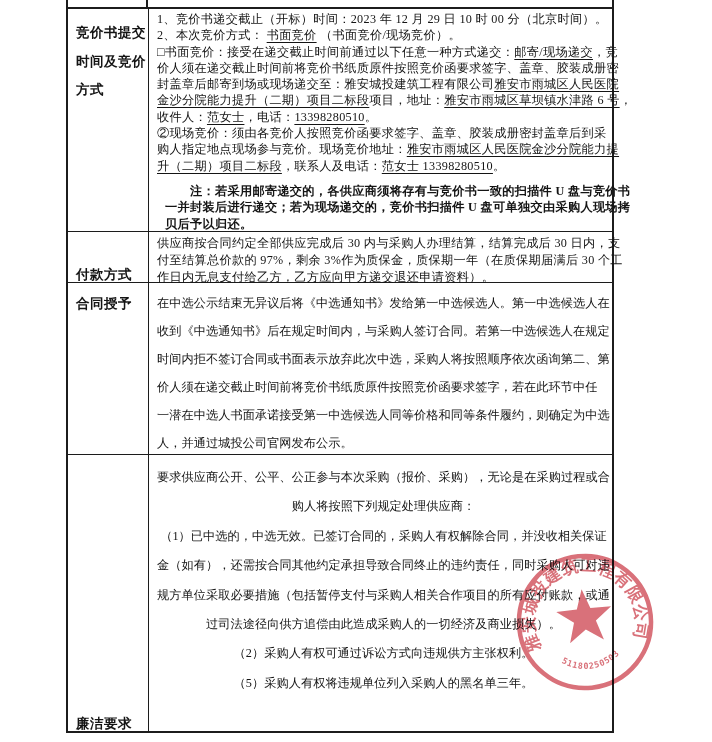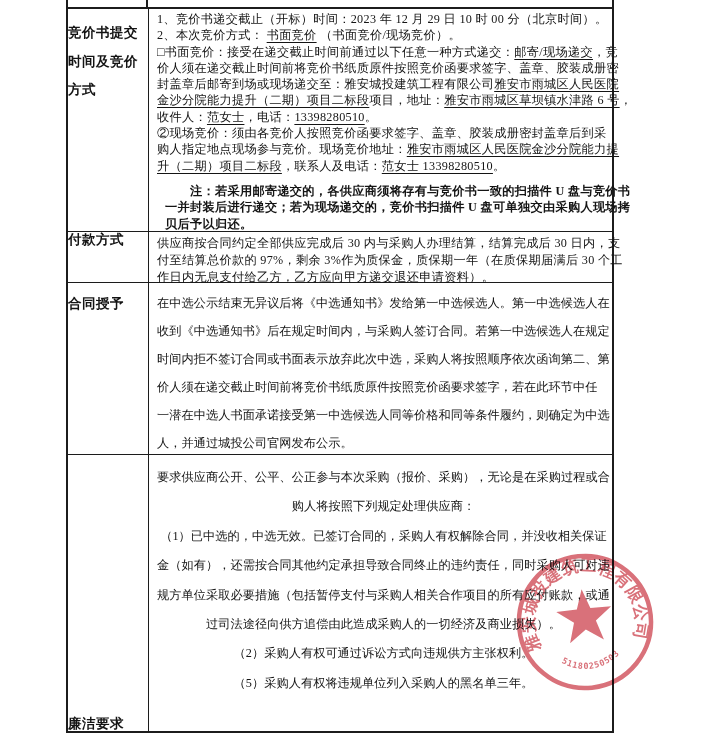--- a/index.html
+++ b/index.html
@@ -19,27 +19,27 @@
     border:2px solid #1c1c1c;box-sizing:border-box;
     background:transparent;
   }
   .trow{display:flex;box-sizing:border-box;border-bottom:1.5px solid #1c1c1c;}
   .trow:last-child{border-bottom:none;}
   .row-0{height:223px}.row-1{height:51px}.row-2{height:172px}.row-3{height:276px}
 
   .hcell{
     width:81px;min-width:81px;box-sizing:border-box;
     border-right:1.5px solid #1c1c1c;
-    padding-left:0;display:flex;flex-direction:column;
+    padding-left:8px;display:flex;flex-direction:column;
     font-weight:bold;font-size:13.5px;letter-spacing:.5px;
   }
   .hline{line-height:15px;white-space:nowrap;}
   .row-0 .hcell{padding-top:10px}
   .row-0 .hline{line-height:28.5px}
-  .row-1 .hcell{justify-content:flex-start}
+  .row-1 .hcell{justify-content:flex-end}
   .row-2 .hcell{padding-top:13px}
   .row-3 .hcell{justify-content:flex-end}
 
   .ccell{
     flex:1;box-sizing:border-box;padding-left:8px;padding-right:2px;
     font-size:12.2px;
   }
   .line{white-space:pre;}
   .row-0 .ccell{padding-top:2px;line-height:16.3px;letter-spacing:.3px;font-family:Liberation Serif, serif;}
   .row-1 .ccell{padding-top:3px;line-height:17px;letter-spacing:.3px;}

